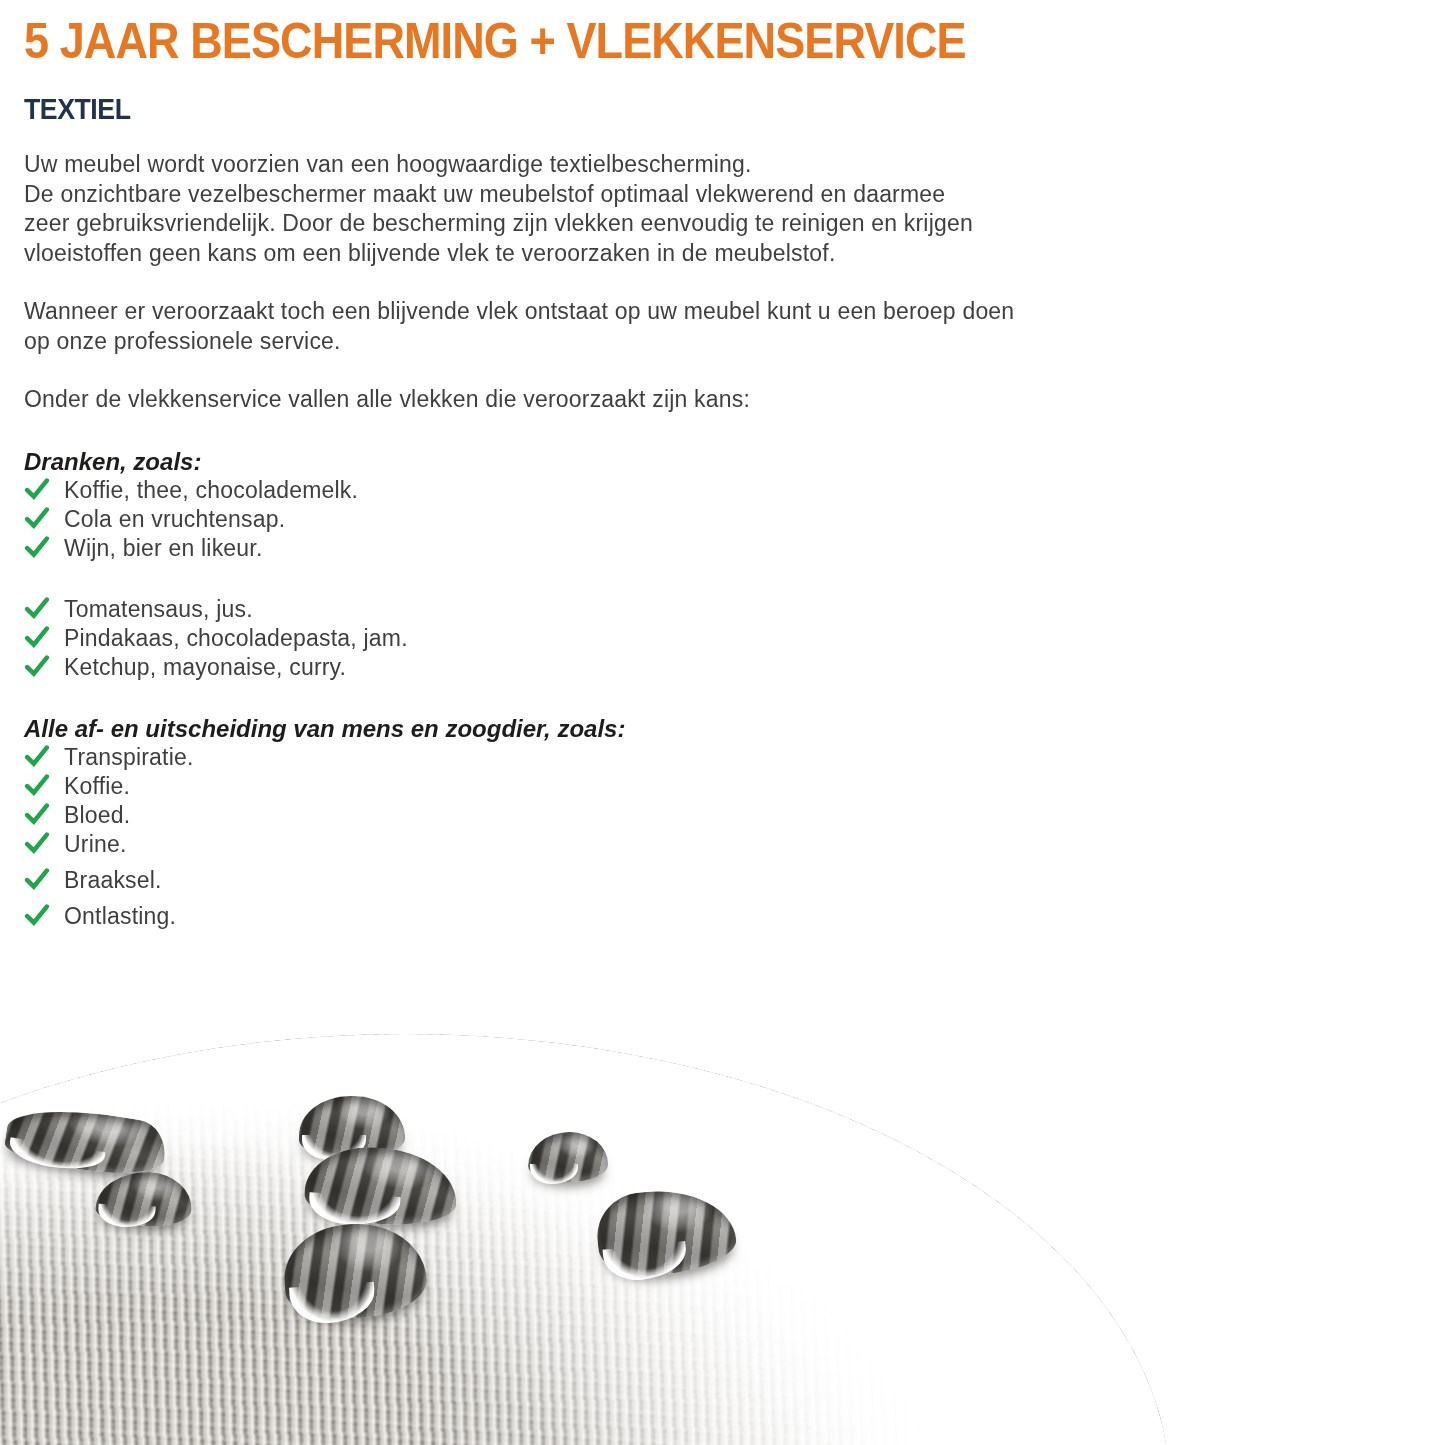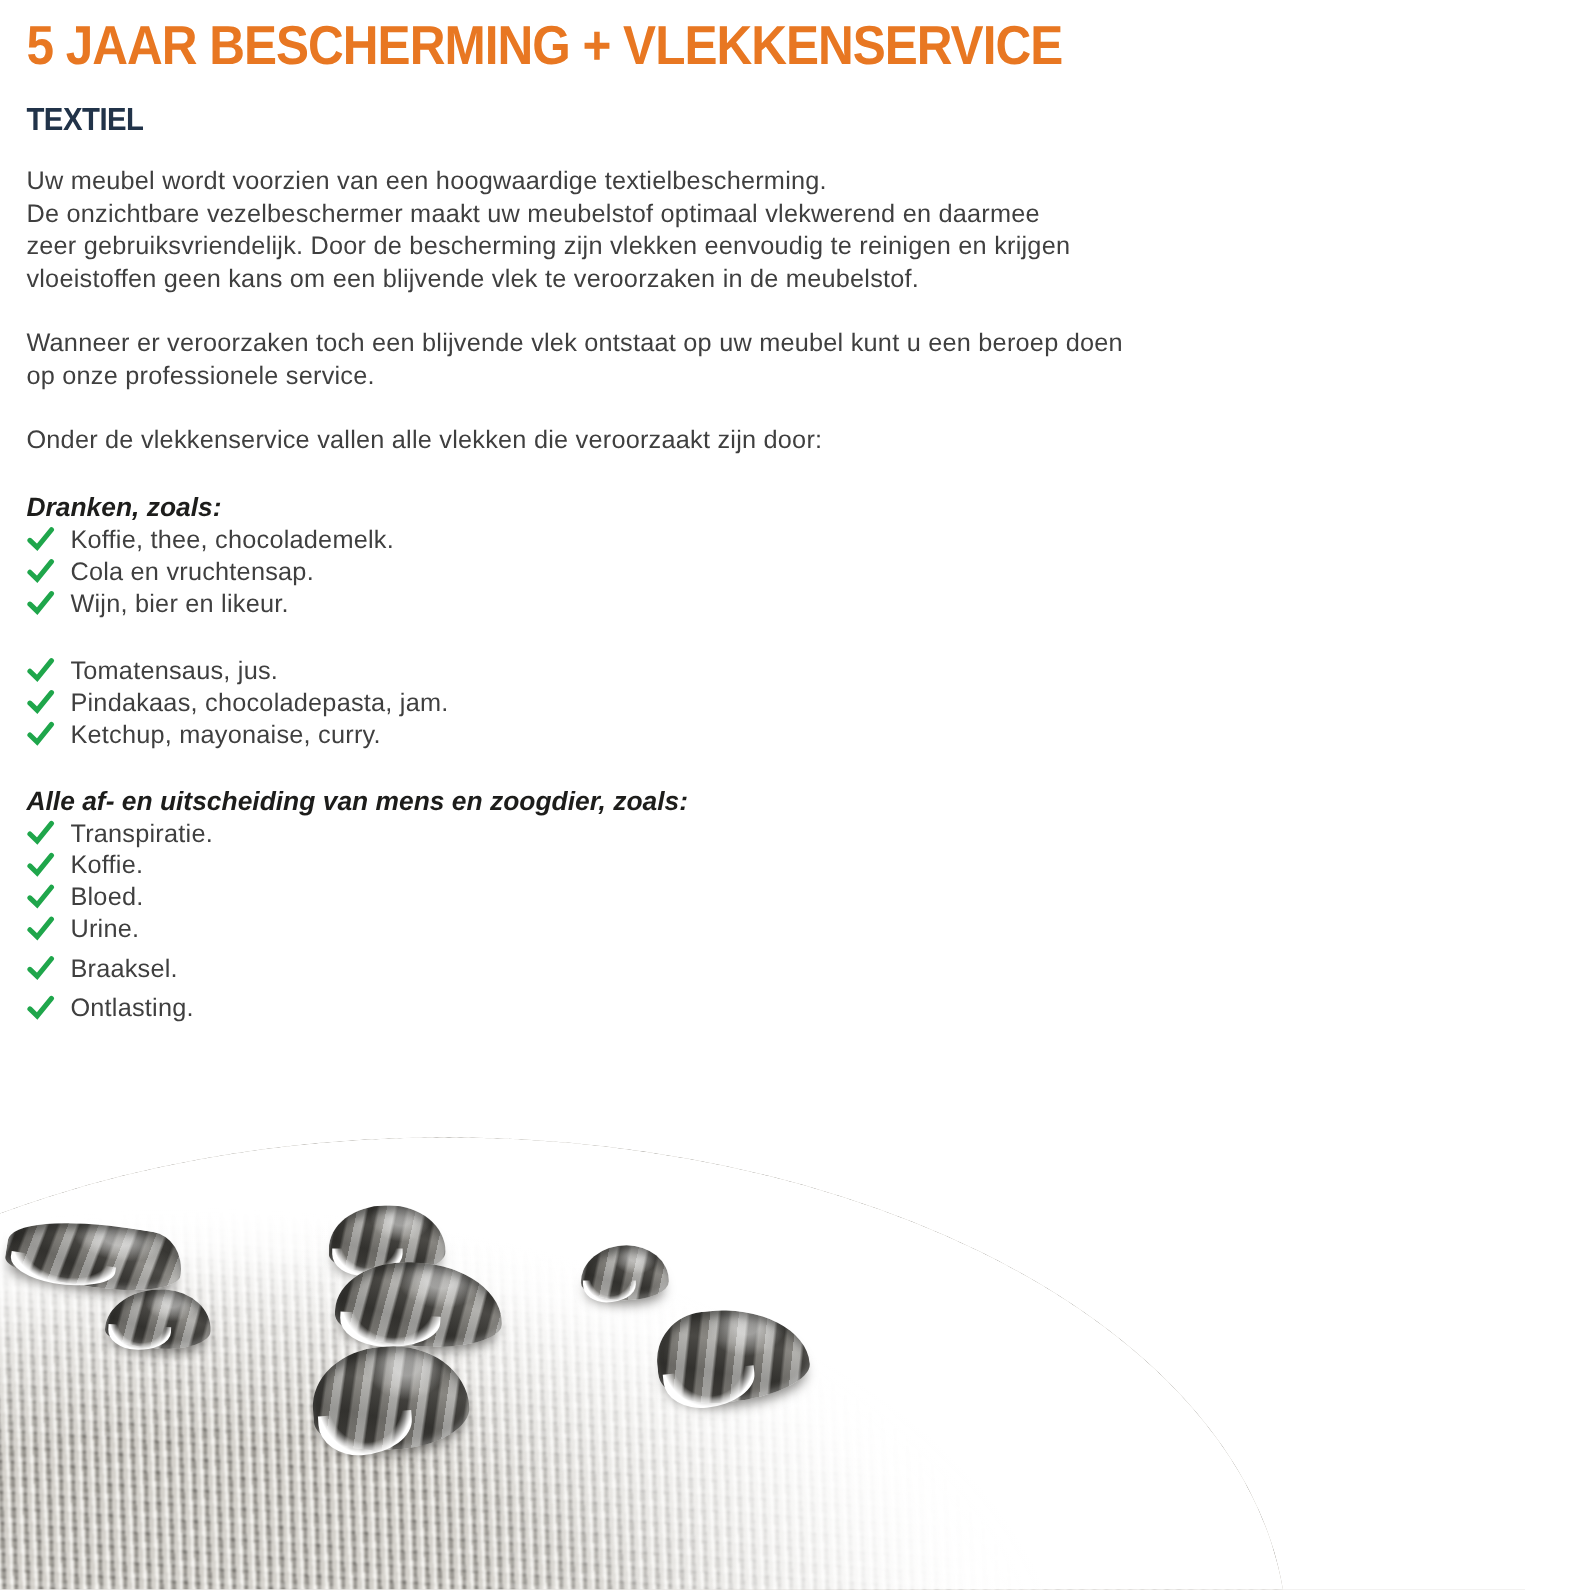--- a/index.html
+++ b/index.html
@@ -36,21 +36,21 @@
   .body-copy{margin-top:26px;font-size:23px;line-height:29.5px;letter-spacing:.2px;}
   .para{margin-bottom:29px;}
   .para:last-child{margin-bottom:0;}
   .list-section{margin-top:32px;}
   .list-heading{
     font-size:24px;font-weight:bold;color:var(--list-heading);
     line-height:29px;letter-spacing:0;font-style:italic;
   }
   ul.check-list{list-style:none;}
   ul.check-list li{
-    display:flex;align-items:center;
+    display:flex;
     min-height:29px;line-height:29px;
   }
   .check{
     width:30px;height:26px;flex:0 0 30px;margin-right:10px;
     display:inline-flex;align-items:center;justify-content:flex-start;
   }
   .check svg{width:26px;height:26px;display:block;}
   .li-text{font-size:23px;color:var(--body-text);letter-spacing:.2px;}
   
   .list-section.spread li:nth-child(5),
@@ -124,25 +124,25 @@
   <div class="h2">TEXTIEL</div>
 
   <div class="body-copy">
     <div class="para">
       <div>Uw meubel wordt voorzien van een hoogwaardige textielbescherming.</div>
       <div>De onzichtbare vezelbeschermer maakt uw meubelstof optimaal vlekwerend en daarmee</div>
       <div>zeer gebruiksvriendelijk. Door de bescherming zijn vlekken eenvoudig te reinigen en krijgen</div>
       <div>vloeistoffen geen kans om een blijvende vlek te veroorzaken in de meubelstof.</div>
     </div>
     <div class="para">
-      <div>Wanneer er veroorzaken toch een blijvende vlek ontstaat op uw meubel kunt u een beroep doen</div>
+      <div>Wanneer er veroorzaakt toch een blijvende vlek ontstaat op uw meubel kunt u een beroep doen</div>
       <div>op onze professionele service.</div>
     </div>
     <div class="para">
-      <div>Onder de vlekkenservice vallen alle vlekken die veroorzaakt zijn door:</div>
+      <div>Onder de vlekkenservice vallen alle vlekken die veroorzaakt zijn kans:</div>
     </div>
   </div>
 
   <div class="list-section">
     <div class="list-heading">Dranken, zoals:</div>
     <ul class="check-list">
       <li>
         <span class="check">
             <svg viewBox="0 0 26 26">
               <path d="M3.2 14.2 L9.8 20.6 L22.8 4.6" fill="none" stroke="#1fa64b" stroke-width="4.6" stroke-linecap="round" stroke-linejoin="miter"></path>

